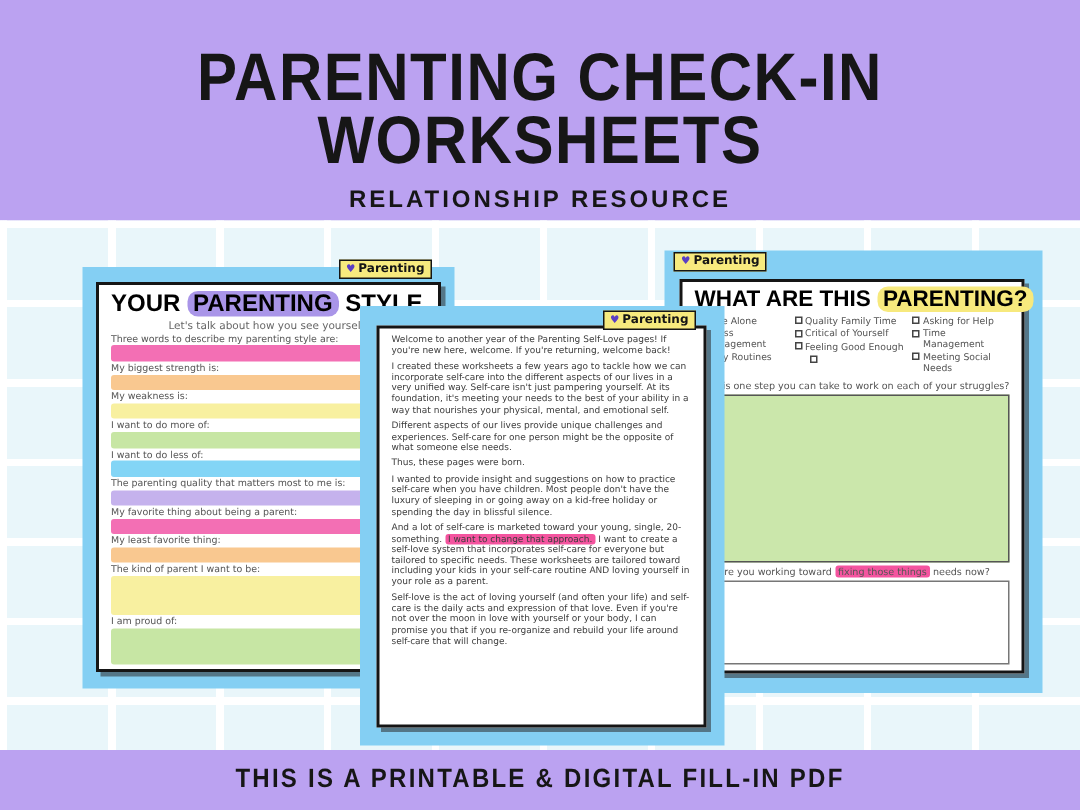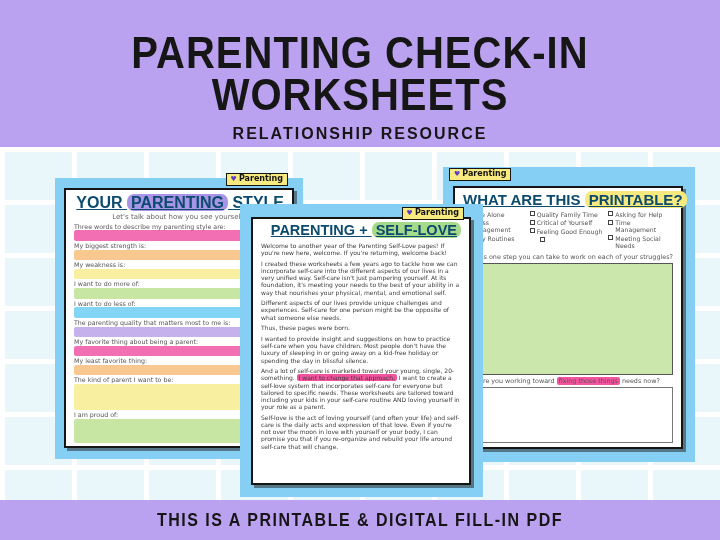--- a/index.html
+++ b/index.html
@@ -60,21 +60,21 @@
     font-size: 8px; font-weight: bold; color: #151515; padding: 1px 4px;
     display: flex; align-items: center; gap: 2px; line-height: 1.1;
   }
   .tab .heart { color: #5b3fc4; font-size: 7px; }
   .sheet-style .tab     { right: 15px; top: -5px; }
   .sheet-selflove .tab  { right: 19px; top: 3px; }
   .sheet-struggles .tab { left: 6px;  top: 1px; }
 
   .page-title {
     font-family: "Liberation Sans", sans-serif; font-weight: 900;
-    text-align: right; color: #0c4a6e; line-height: 1.1; white-space: nowrap; text-decoration: underline;
+    text-align: left; color: #000000; line-height: 1.1; white-space: nowrap;
   }
   .sheet-style .page-title     { font-size: 16px; }
   .sheet-selflove .page-title  { font-size: 14.5px; margin-bottom: 3px; }
   .sheet-struggles .page-title { font-size: 15px; }
 
   .hl { border-radius: 7px; padding: 0 4px; }
   .hl-purple { background: #a995e8; }
   .hl-green  { background: #a6da8b; }
   .hl-yellow { background: #f7e97d; }
   .hl-pink   { background: #f4549f; border-radius: 2px; padding: 0 2px; }
@@ -166,21 +166,21 @@
         </div>
       </div>
     </div>
 
     <div class="sheet sheet-struggles">
       <div class="tab">
         <span class="heart">♥</span>
           <span>Parenting</span>
       </div>
       <div class="page">
-        <div class="page-title"><span>WHAT ARE THIS </span><span class="hl hl-yellow">PRINTABLE?</span></div>
+        <div class="page-title"><span>WHAT ARE THIS </span><span class="hl hl-yellow">PARENTING?</span></div>
 
         <div class="cb-columns">
           <div class="cb-col cb-col-1">
             <div class="cb-item">
                 <span class="cb"></span>
                 <span>Time Alone</span>
               </div>
             <div class="cb-item">
                 <span class="cb"></span>
                 <span>Stress Management</span>
@@ -230,21 +230,20 @@
         <div class="answer-box-white"></div>
       </div>
     </div>
 
     <div class="sheet sheet-selflove">
       <div class="tab">
         <span class="heart">♥</span>
           <span>Parenting</span>
       </div>
       <div class="page">
-        <div class="page-title"><span>PARENTING + </span><span class="hl hl-green">SELF-LOVE</span></div>
         <p class="sl-p">Welcome to another year of the Parenting Self-Love pages! If you're new here, welcome. If you're returning, welcome back!</p>
         <p class="sl-p">I created these worksheets a few years ago to tackle how we can incorporate self-care into the different aspects of our lives in a very unified way. Self-care isn't just pampering yourself. At its foundation, it's meeting your needs to the best of your ability in a way that nourishes your physical, mental, and emotional self.</p>
         <p class="sl-p">Different aspects of our lives provide unique challenges and experiences. Self-care for one person might be the opposite of what someone else needs.</p>
         <p class="sl-p">Thus, these pages were born.</p>
         <p class="sl-p">I wanted to provide insight and suggestions on how to practice self-care when you have children. Most people don't have the luxury of sleeping in or going away on a kid-free holiday or spending the day in blissful silence.</p>
         <p class="sl-p"><span>And a lot of self-care is marketed toward your young, single, 20-something. </span><span class="hl hl-pink">I want to change that approach.</span><span> I want to create a self-love system that incorporates self-care for everyone but tailored to specific needs. These worksheets are tailored toward including your kids in your self-care routine AND loving yourself in your role as a parent.</span></p>
         <p class="sl-p">Self-love is the act of loving yourself (and often your life) and self-care is the daily acts and expression of that love. Even if you're not over the moon in love with yourself or your body, I can promise you that if you re-organize and rebuild your life around self-care that will change.</p>
       </div>
     </div>
 

